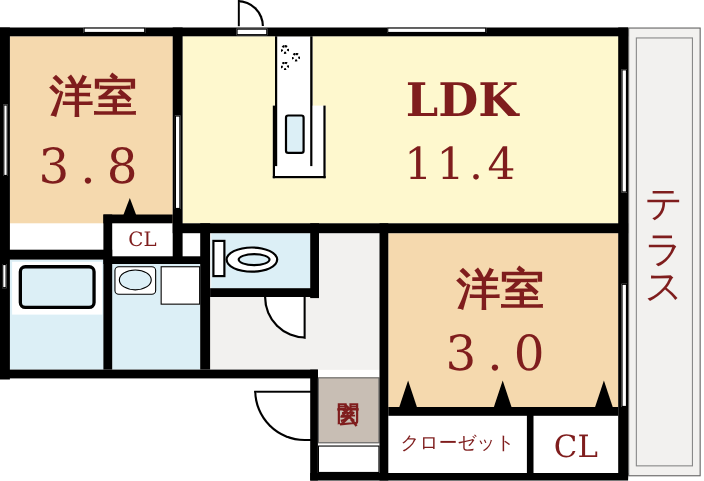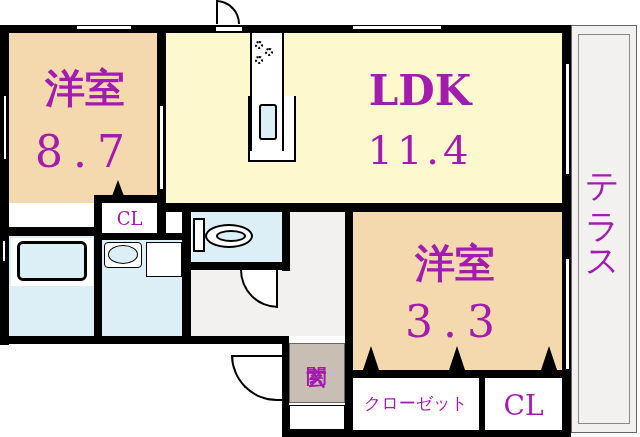--- a/index.html
+++ b/index.html
@@ -1,48 +1,48 @@
 <!DOCTYPE html>
 <html><head>
 <meta charset="utf-8">
 <style>
   html,body{margin:0;padding:0;background:#fff;}
   body{width:640px;height:437px;position:relative;overflow:hidden;font-family:"DejaVu Serif","Liberation Serif",serif;}
   .abs{position:absolute;box-sizing:border-box;}
   .wall{position:absolute;background:#000;}
-  .room-label{position:absolute;text-align:center;color:#a21caf;line-height:1;}
+  .room-label{position:absolute;text-align:center;color:#7f1d1d;line-height:1;}
   .win{position:absolute;background:#fff;border:1px solid #000;box-sizing:border-box;}
 </style>
 </head>
 <body>
 
 <div class="abs" style="left:571px;top:25px;width:66px;height:408px;background:#F2F1EF;border:1px solid #666;">
   <div class="abs" style="left:6px;top:8px;width:52px;height:390px;border:1px solid #888;"></div>
   <div class="room-label" style="left:20px;top:125px;width:28px;font-size:34px;writing-mode:vertical-rl;font-family:'DejaVu Sans','Liberation Sans',sans-serif;">テラス</div>
 </div>
 
 <div class="abs" style="left:9px;top:33px;width:148px;height:170px;background:#F5D9AE;"></div>
 <div class="room-label" style="left:30px;top:68px;width:110px;font-size:40px;font-weight:bold;">洋室</div>
-<div class="room-label" style="left:30px;top:130px;width:110px;font-size:44px;letter-spacing:10px;">8.7</div>
+<div class="room-label" style="left:30px;top:130px;width:110px;font-size:44px;letter-spacing:10px;">3.8</div>
 
 <div class="abs" style="left:166px;top:33px;width:404px;height:170px;background:#FEF8CE;"></div>
 <div class="room-label" style="left:355px;top:70px;width:130px;font-size:42px;font-weight:bold;">LDK</div>
 <div class="room-label" style="left:355px;top:130px;width:130px;font-size:40px;letter-spacing:4px;">11.4</div>
 
 <div class="abs" style="left:250px;top:33px;width:34px;height:120px;background:#fff;border:2px solid #000;"></div>
 <div class="abs" style="left:248px;top:96px;width:48px;height:66px;background:#fff;border:2px solid #000;border-top:none;"></div>
 <div class="abs" style="left:250px;top:33px;width:34px;height:118px;background:#fff;border-left:2px solid #000;border-right:2px solid #000;"></div>
 <div class="abs" style="left:255px;top:41px;width:8px;height:8px;border-radius:50%;border:2px dotted #000;"></div>
 <div class="abs" style="left:265px;top:48px;width:8px;height:8px;border-radius:50%;border:2px dotted #000;"></div>
 <div class="abs" style="left:255px;top:56px;width:8px;height:8px;border-radius:50%;border:2px dotted #000;"></div>
 <div class="abs" style="left:259px;top:104px;width:18px;height:36px;background:#DCEFF6;border:2px solid #000;border-radius:3px;"></div>
 
 <div class="abs" style="left:353px;top:212px;width:209px;height:160px;background:#F5D9AE;"></div>
 <div class="room-label" style="left:395px;top:243px;width:120px;font-size:40px;font-weight:bold;">洋室</div>
-<div class="room-label" style="left:395px;top:300px;width:120px;font-size:44px;letter-spacing:10px;">3.3</div>
+<div class="room-label" style="left:395px;top:300px;width:120px;font-size:44px;letter-spacing:10px;">3.0</div>
 
 <div class="abs" style="left:353px;top:378px;width:126px;height:52px;background:#fff;"></div>
 <div class="room-label" style="left:355px;top:395px;width:122px;font-size:17px;font-family:'DejaVu Sans','Liberation Sans',sans-serif;">クローゼット</div>
 <div class="abs" style="left:485px;top:378px;width:77px;height:52px;background:#fff;"></div>
 <div class="room-label" style="left:485px;top:392px;width:77px;font-size:28px;">CL</div>
 
 <div class="abs" style="left:363px;top:346px;width:0;height:0;border-left:8px solid transparent;border-right:8px solid transparent;border-bottom:24px solid #000;"></div>
 <div class="abs" style="left:449px;top:346px;width:0;height:0;border-left:8px solid transparent;border-right:8px solid transparent;border-bottom:24px solid #000;"></div>
 <div class="abs" style="left:541px;top:346px;width:0;height:0;border-left:8px solid transparent;border-right:8px solid transparent;border-bottom:24px solid #000;"></div>
 

